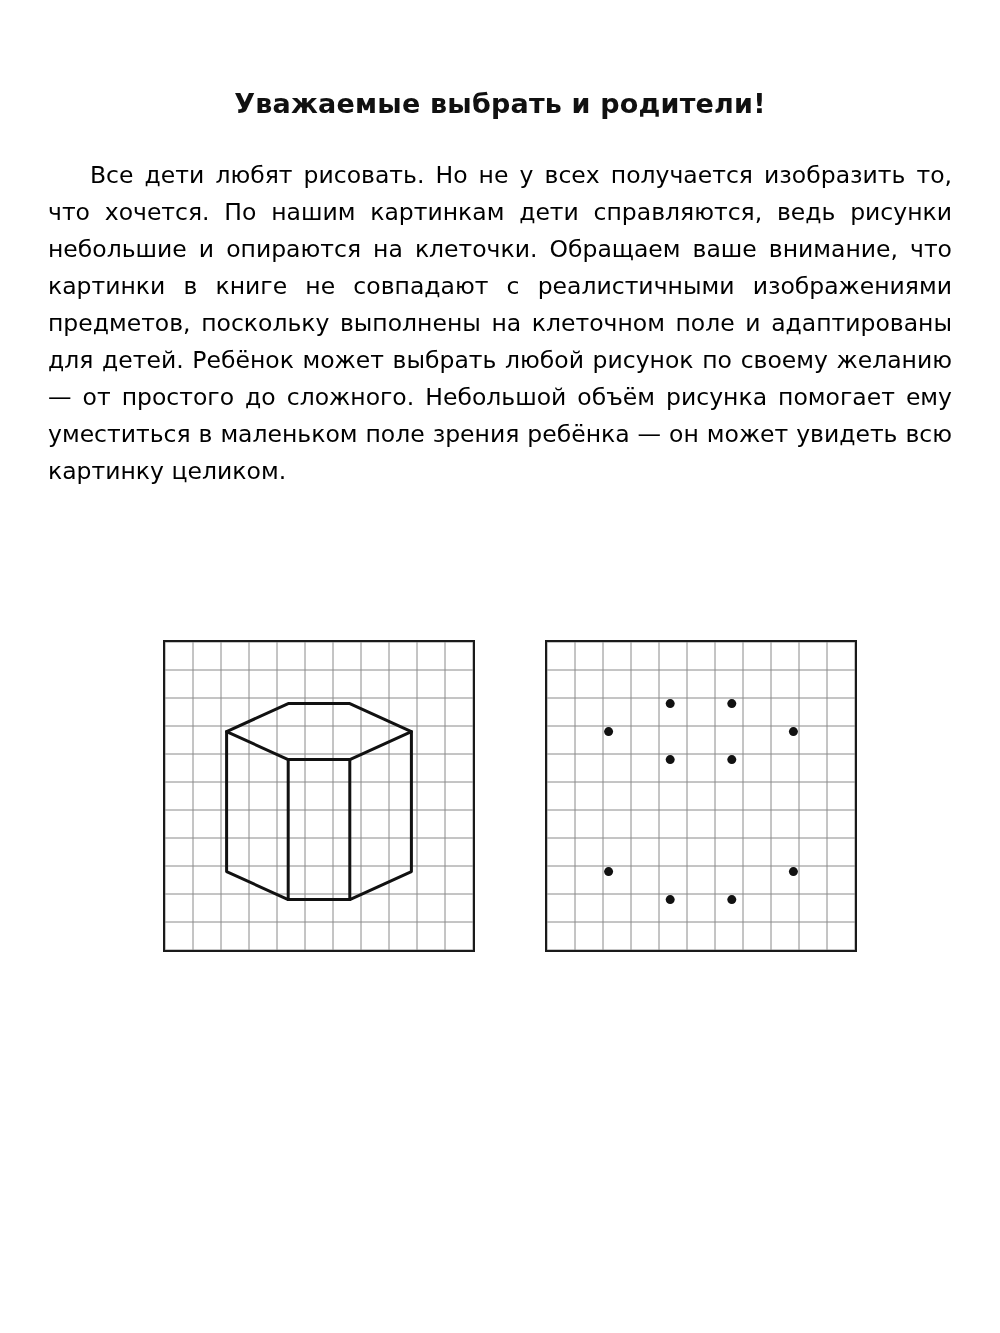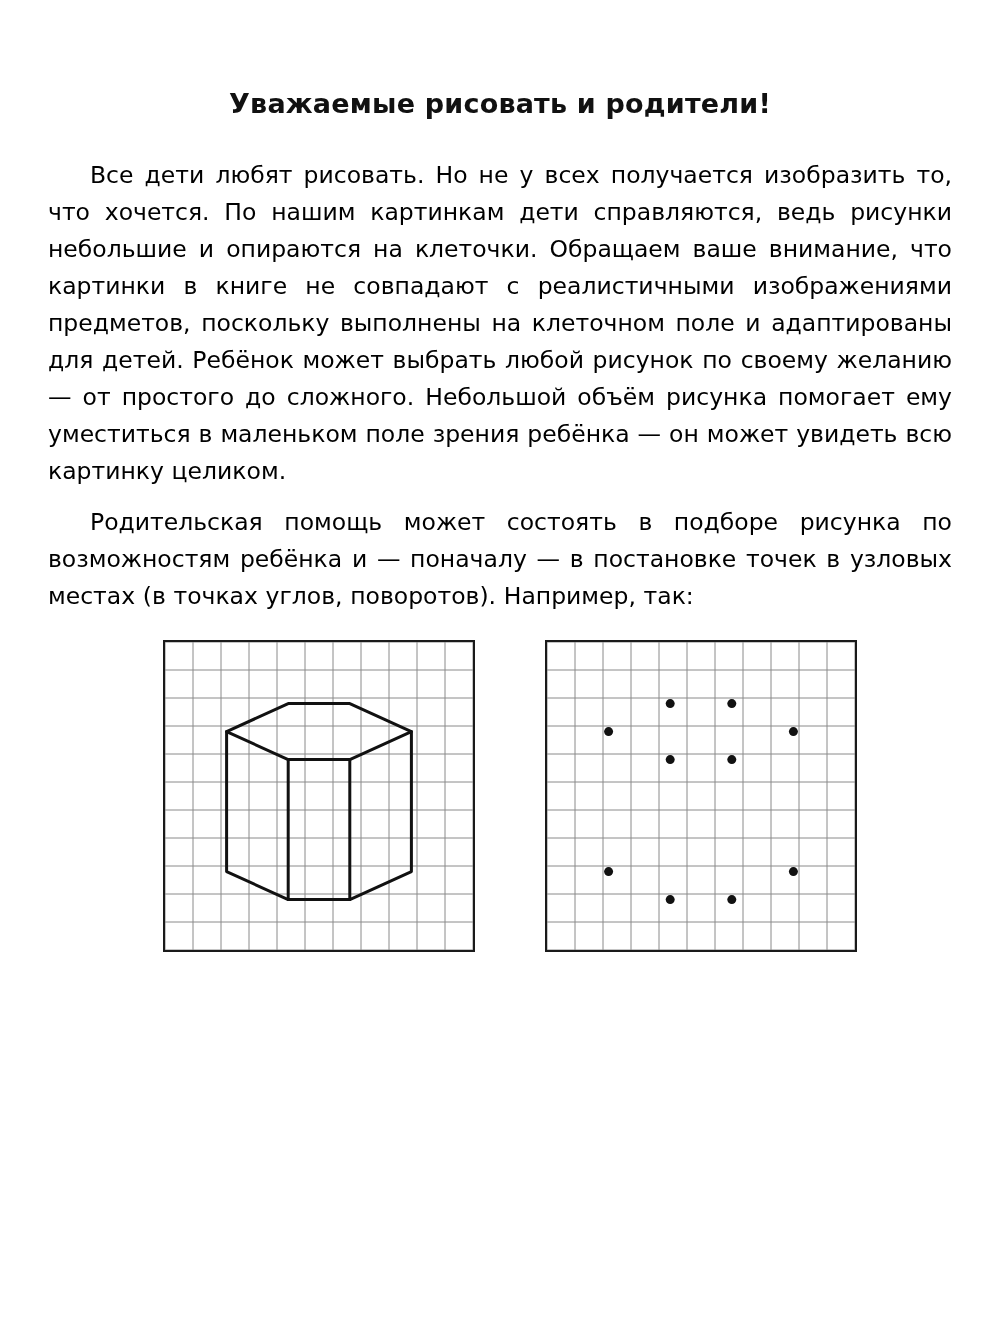--- a/index.html
+++ b/index.html
@@ -62,23 +62,22 @@
   #fig-left  { left: 163px; top: 0px; }
   #fig-right { left: 545px; top: 0px; }
   .grid-svg { display: block; }
 </style>
 </head>
 <body>
 
 <div class="page">
 
   <div class="content">
-    <h1 class="title">Уважаемые рисовать и родители!</h1>
+    <h1 class="title">Уважаемые выбрать и родители!</h1>
     <p class="para">Все дети любят рисовать. Но не у всех получается изобразить то, что хочется. По нашим картинкам дети справляются, ведь рисунки небольшие и опираются на клеточки. Обращаем ваше внимание, что картинки в книге не совпадают с реалистичными изображениями предметов, поскольку выполнены на клеточном поле и адаптированы для детей. Ребёнок может выбрать любой рисунок по своему желанию — от простого до сложного. Небольшой объём рисунка помогает ему уместиться в маленьком поле зрения ребёнка — он может увидеть всю картинку целиком.</p>
-    <p class="para">Родительская помощь может состоять в подборе рисунка по возможностям ребёнка и — поначалу — в постановке точек в узловых местах (в точках углов, поворотов). Например, так:</p>
   </div>
 
   <div class="figures">
     <div class="grid-box" id="fig-left">
       <svg class="grid-svg" id="svg-left" width="308" height="308" viewBox="0 0 308 308">
           <line x1="0" y1="0" x2="0" y2="308" stroke="#8a8a8a" stroke-width="1"></line>
           <line x1="28" y1="0" x2="28" y2="308" stroke="#8a8a8a" stroke-width="1"></line>
           <line x1="56" y1="0" x2="56" y2="308" stroke="#8a8a8a" stroke-width="1"></line>
           <line x1="84" y1="0" x2="84" y2="308" stroke="#8a8a8a" stroke-width="1"></line>
           <line x1="112" y1="0" x2="112" y2="308" stroke="#8a8a8a" stroke-width="1"></line>

